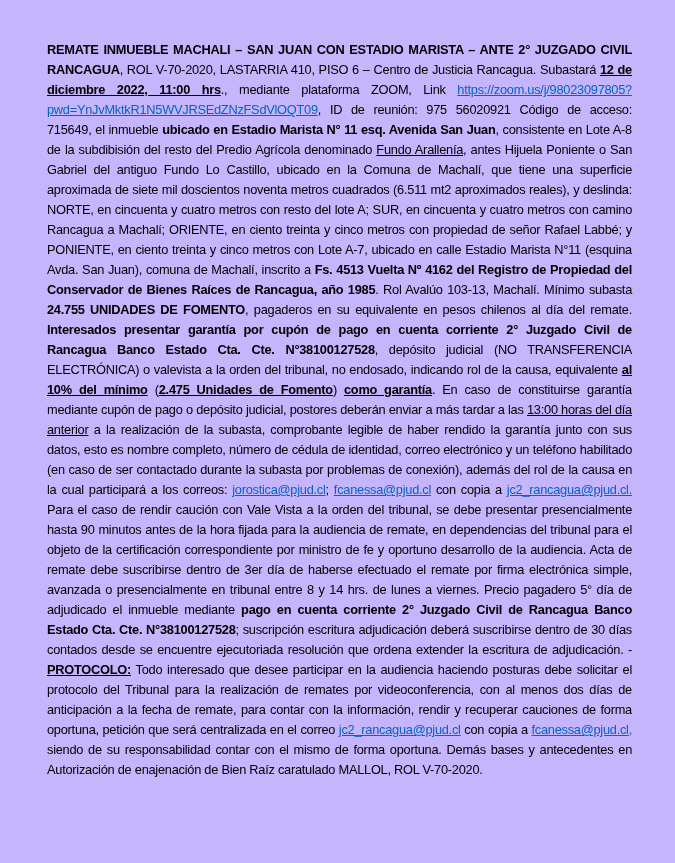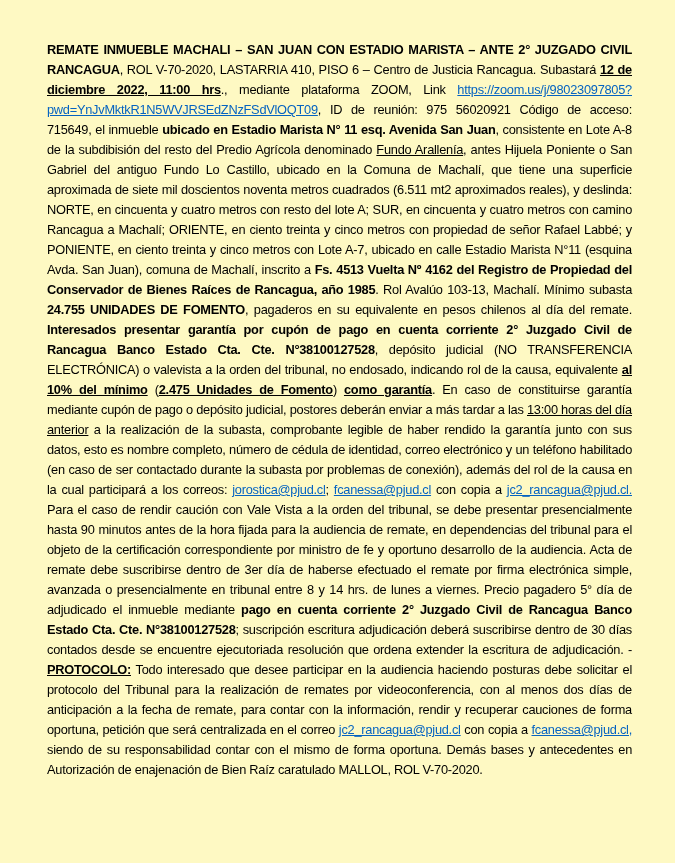--- a/index.html
+++ b/index.html
@@ -4,21 +4,21 @@
 <style>
   html, body {
     margin: 0;
     padding: 0;
     background: #ffffff;
   }
   .page {
     position: relative;
     width: 675px;
     height: 863px;
-    background: #fef9c3;
+    background: #c4b5fd;
     box-sizing: border-box;
     padding: 40px 43px 4px 47px;
     overflow: hidden;
   }
   .notice {
     margin: 0;
     font-family: "Liberation Sans", "DejaVu Sans", sans-serif;
     font-size: 12.8px;
     line-height: 20px;
     letter-spacing: -0.25px;

